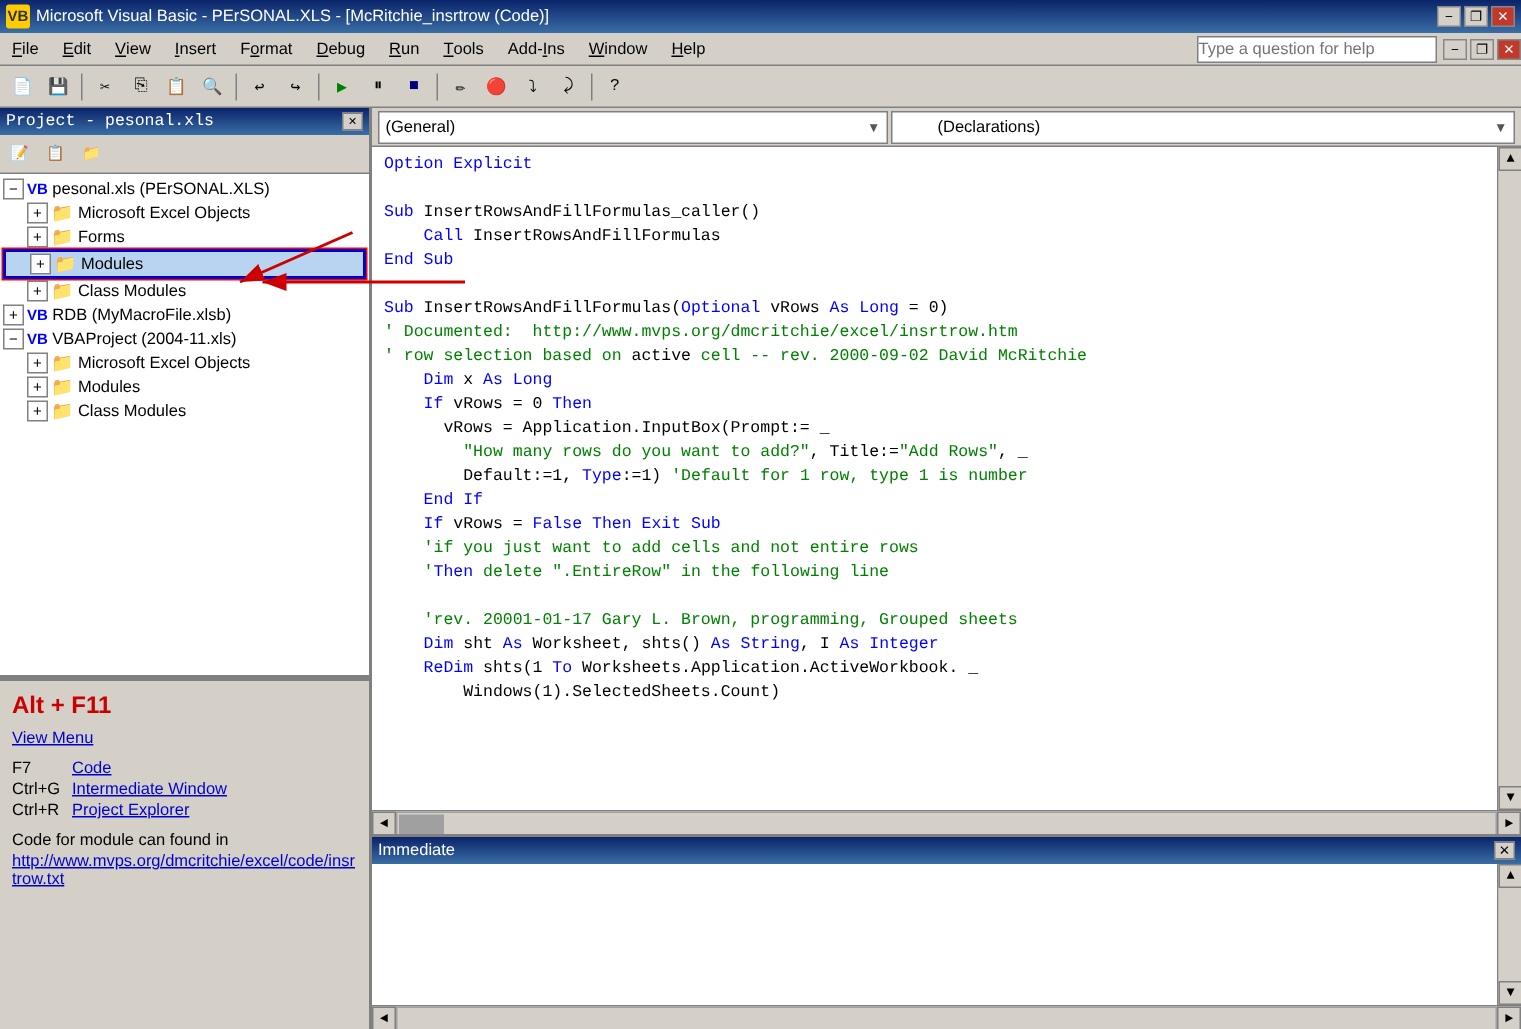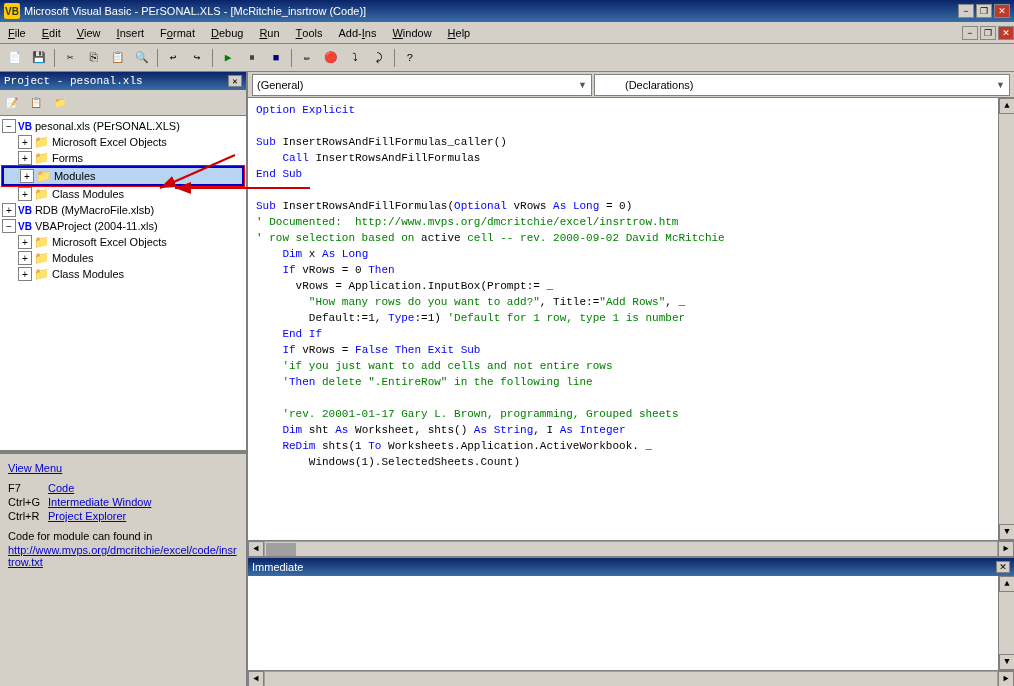--- a/index.html
+++ b/index.html
@@ -352,20 +352,21 @@
   <div class="menu-item"><span class="menu-underline">V</span>iew</div>
   <div class="menu-item"><span class="menu-underline">I</span>nsert</div>
   <div class="menu-item">F<span class="menu-underline">o</span>rmat</div>
   <div class="menu-item"><span class="menu-underline">D</span>ebug</div>
   <div class="menu-item"><span class="menu-underline">R</span>un</div>
   <div class="menu-item"><span class="menu-underline">T</span>ools</div>
   <div class="menu-item">Add-<span class="menu-underline">I</span>ns</div>
   <div class="menu-item"><span class="menu-underline">W</span>indow</div>
   <div class="menu-item"><span class="menu-underline">H</span>elp</div>
   <div style="flex:1"></div>
+  <input style="height: 18px; width: 160px; font-size: 11px; font-family: Arial; border: 1px solid rgb(128, 128, 128); margin-right: 4px;" placeholder="Type a question for help">
   <div class="title-btn" style="margin-right:2px;">−</div>
   <div class="title-btn" style="margin-right:2px;">❐</div>
   <div class="title-btn close">✕</div>
 </div>
 
 <div class="toolbar">
   <div class="toolbar-btn">📄</div>
   <div class="toolbar-btn">💾</div>
   <div class="toolbar-sep"></div>
   <div class="toolbar-btn">✂</div>
@@ -462,20 +463,21 @@
         <div class="tree-item">
           <div class="tree-indent"></div>
           <div class="tree-expand">+</div>
           <span class="tree-icon folder-icon">📁</span>
           <span>Class Modules</span>
         </div>
       </div>
     </div>
 
     <div class="info-panel">
+      <div class="shortcut-text">Alt + F11</div>
       <a class="view-menu-link">View Menu</a>
       <div class="shortcut-table">
         <div class="shortcut-row">
           <span class="shortcut-key">F7</span>
           <span class="shortcut-desc">Code</span>
         </div>
         <div class="shortcut-row">
           <span class="shortcut-key">Ctrl+G</span>
           <span class="shortcut-desc">Intermediate Window</span>
         </div>

